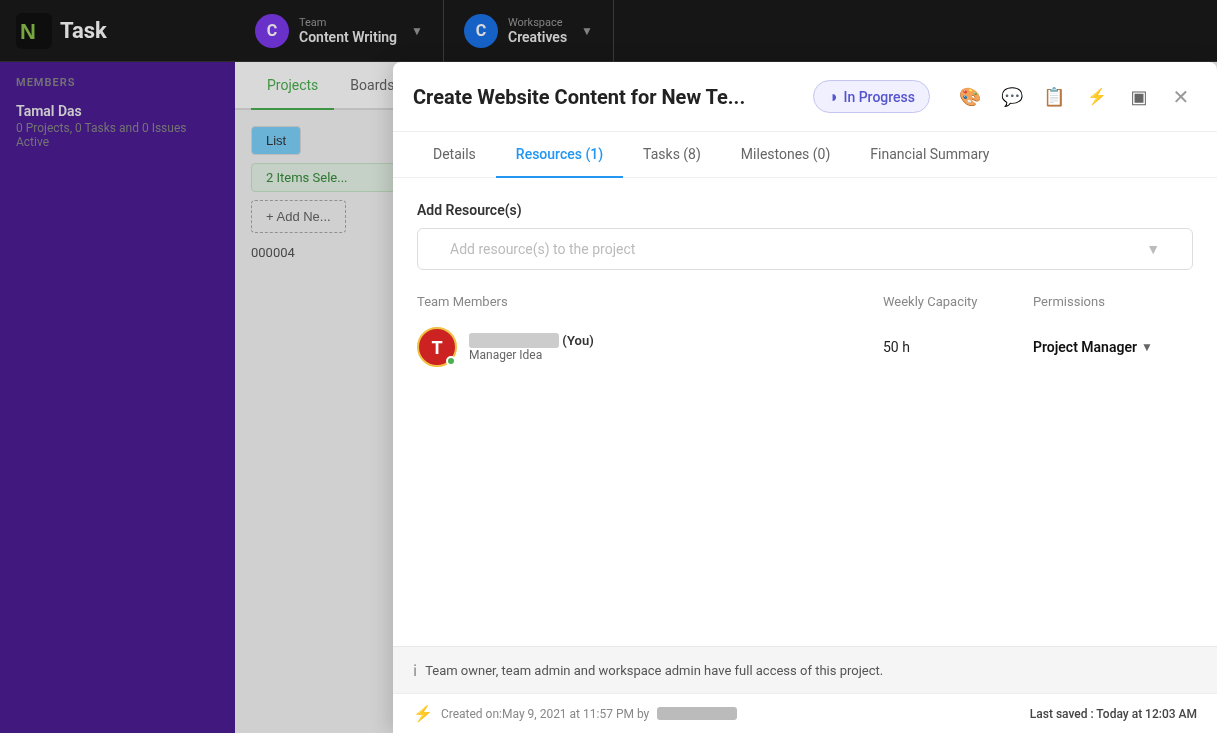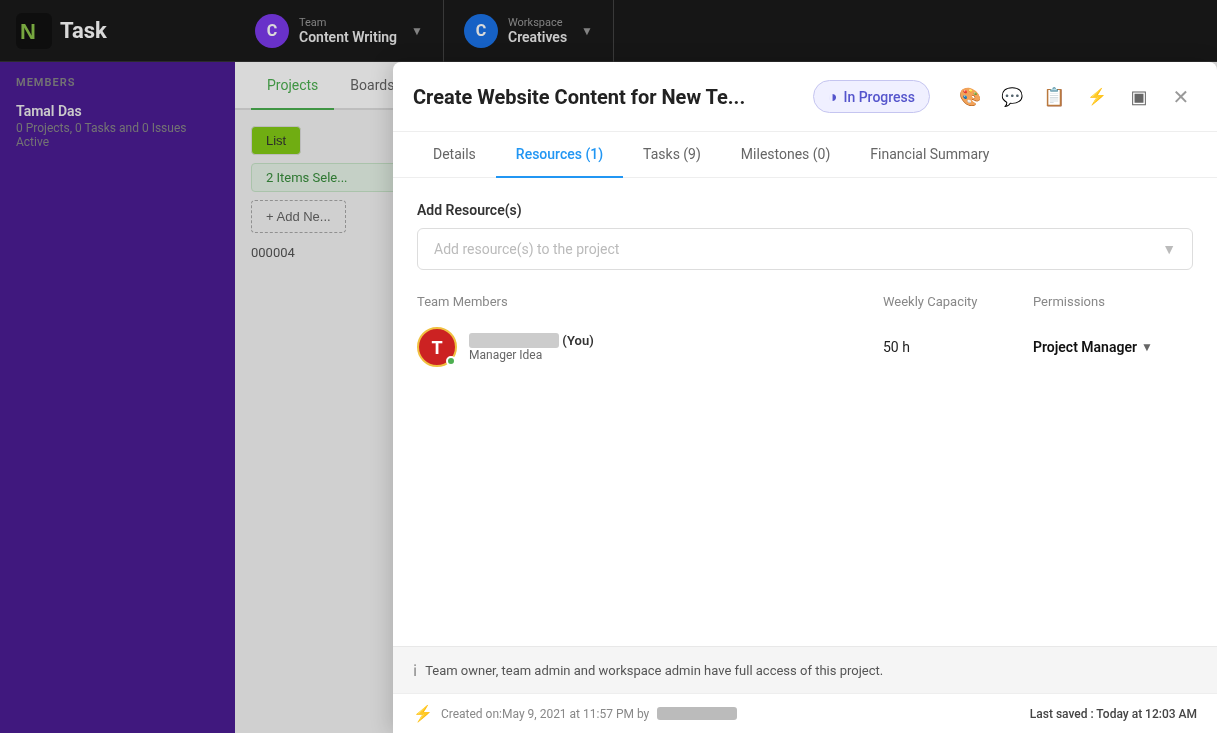--- a/index.html
+++ b/index.html
@@ -54,21 +54,21 @@
       border-bottom: 2px solid #e0e0e0; padding: 0 16px; height: 48px;
     }
     .main-nav-item {
       padding: 0 16px; height: 48px; display: flex; align-items: center;
       font-size: 14px; cursor: pointer; color: #666;
     }
     .main-nav-item.active { color: #4caf50; border-bottom: 2px solid #4caf50; margin-bottom: -2px; }
 
     .main-body { padding: 16px; }
     .list-view-btn {
-      background: #84cc16; border: 1px solid #ddd; border-radius: 4px; padding: 6px 14px;
+      background: #7dd3fc; border: 1px solid #ddd; border-radius: 4px; padding: 6px 14px;
       font-size: 13px; cursor: pointer; color: #333;
     }
     .items-selected {
       background: #e8f5e9; border: 1px solid #c8e6c9; border-radius: 4px;
       padding: 6px 14px; font-size: 13px; color: #388e3c; margin-top: 8px;
     }
     .add-new-btn {
       border: 1px dashed #aaa; border-radius: 4px; padding: 8px 14px;
       font-size: 13px; color: #666; cursor: pointer; margin-top: 8px; background: transparent;
     }
@@ -118,21 +118,21 @@
     .modal-tab.active { color: #2196F3; border-bottom: 2px solid #2196F3; font-weight: 500; }
 
     
     .modal-body { flex: 1; padding: 24px 24px 0; overflow-y: auto; }
 
     .section-label {
       font-size: 14px; font-weight: 600; color: #333; margin-bottom: 10px;
     }
 
     .resource-dropdown {
-      border: 1px solid #ddd; border-radius: 6px; padding: 12px 16px;
+      border: 1px solid #ddd; border-radius: 6px; padding: 12px 32px;
       display: flex; align-items: center; justify-content: space-between;
       color: #bbb; font-size: 14px; cursor: pointer; margin-bottom: 24px;
     }
 
     .team-members-header {
       display: flex; padding: 0 0 8px; font-size: 13px; color: #888;
     }
     .col-member { flex: 1; }
     .col-capacity { width: 150px; }
     .col-permissions { width: 160px; }
@@ -267,21 +267,21 @@
       </div>
       <div class="modal-icon-btn close-btn">
         <span>✕</span>
       </div>
     </div>
   </div>
 
   <div class="modal-tabs">
     <div class="modal-tab">Details</div>
     <div class="modal-tab active">Resources (1)</div>
-    <div class="modal-tab">Tasks (9)</div>
+    <div class="modal-tab">Tasks (8)</div>
     <div class="modal-tab">Milestones (0)</div>
     <div class="modal-tab">Financial Summary</div>
   </div>
 
   <div class="modal-body">
     <div class="section-label">Add Resource(s)</div>
     <div class="resource-dropdown">
       <span>Add resource(s) to the project</span>
       <span style="color:#bbb;">▼</span>
     </div>

